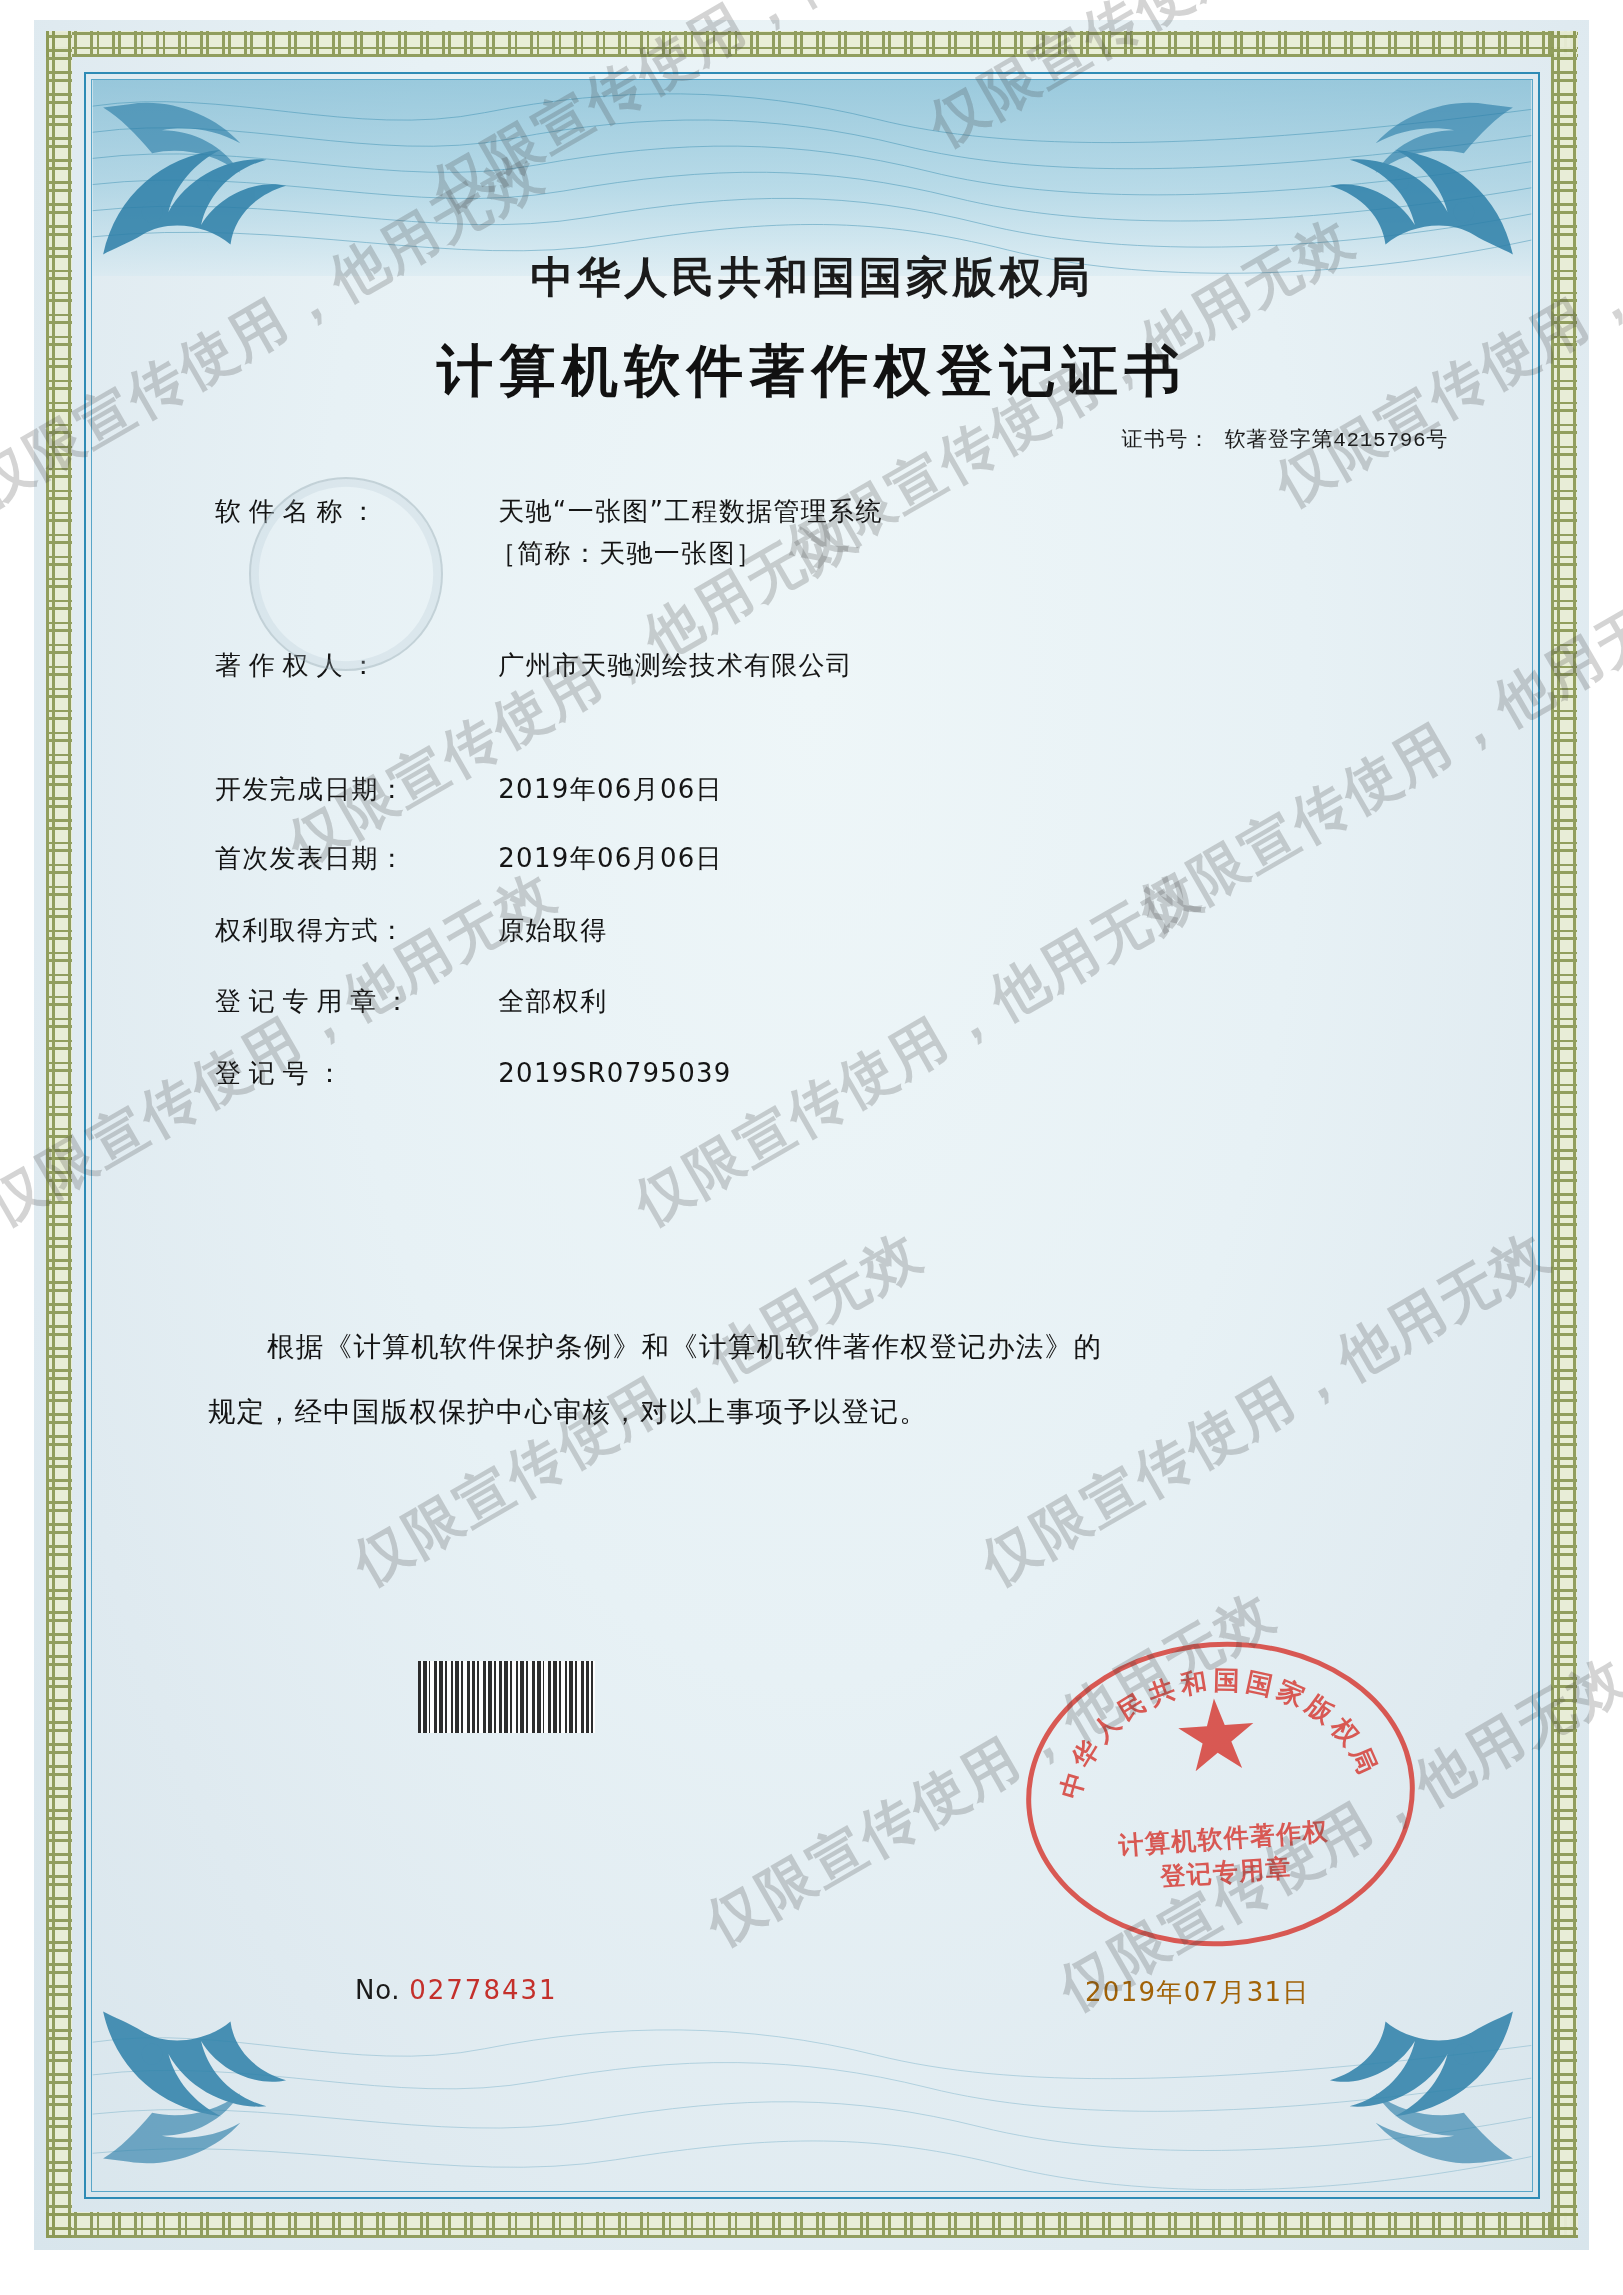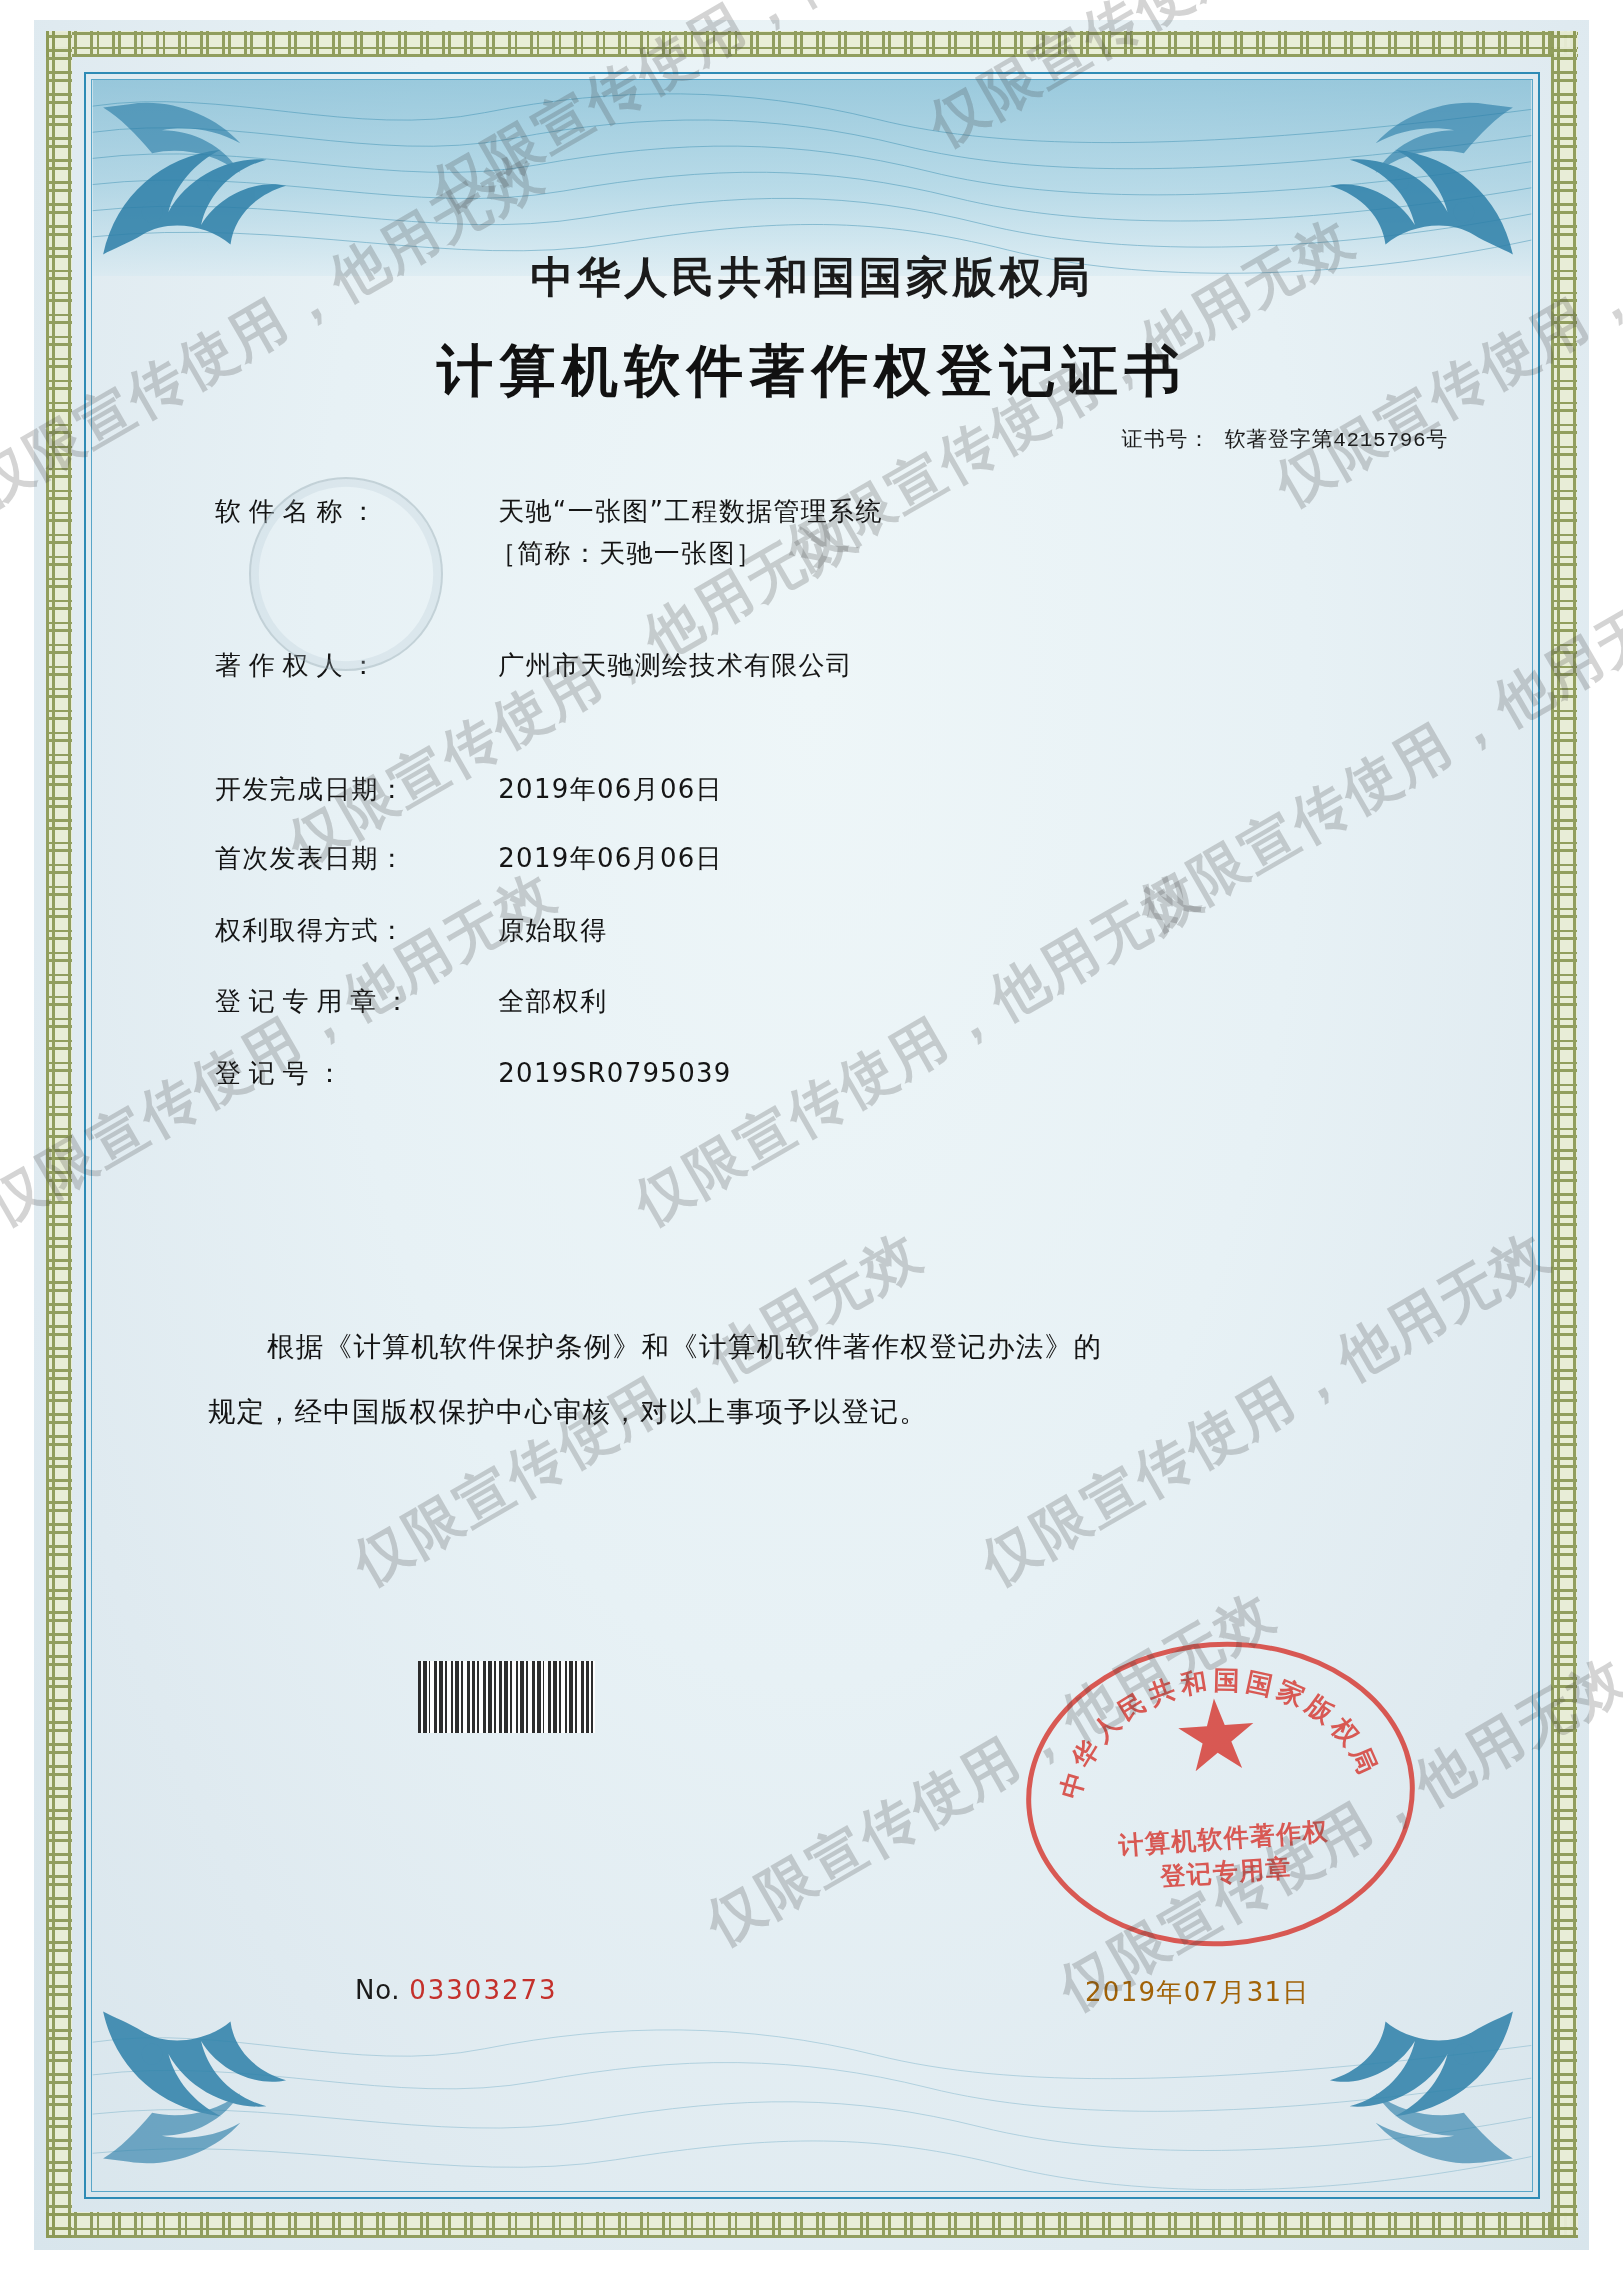--- a/index.html
+++ b/index.html
@@ -452,21 +452,21 @@
       </div>
       <div class="star">
         <div class="star-glyph">★</div>
       </div>
       <div class="seal-line1">计算机软件著作权</div>
       <div class="seal-line2">登记专用章</div>
     </div>
 
     <div class="footer-no">
       <span>No.</span>
-      <span class="red">03303273</span>
+      <span class="red">02778431</span>
     </div>
 
     <div class="footer-date">2019年07月31日</div>
 
   </div>
 
   <div class="blind-stamp"></div>
 
   <div class="watermarks">
     <div class="wm" style="left:-39px;  top:458px;">仅限宣传使用，他用无效</div>

